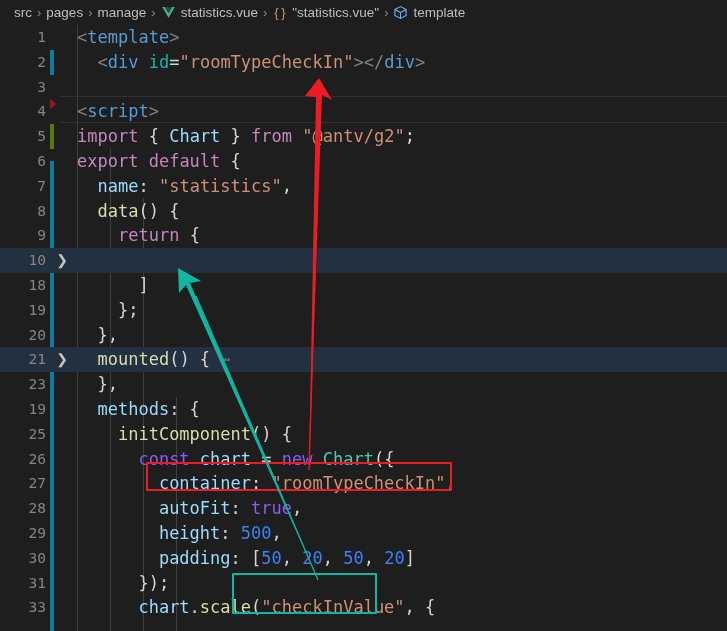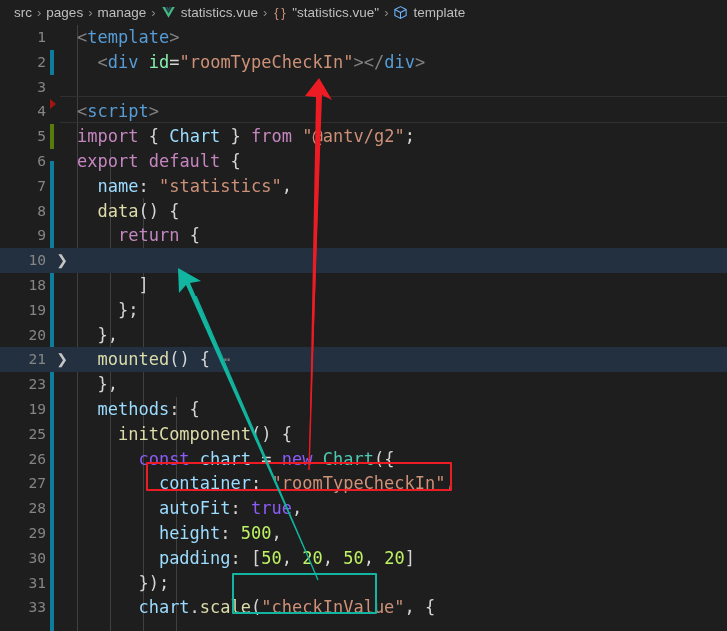--- a/index.html
+++ b/index.html
@@ -61,28 +61,28 @@
   }
 
   
   .indent{position:absolute;top:0;width:1px;height:100%;background:#404040;}
 
   
   .foldline{position:absolute;left:60px;right:0;height:1px;background:#303030;}
 
   
   .t-tag      {color:#569cd6;}
-  .t-attr     {color:#86efac;}
+  .t-attr     {color:#14b8a6;}
   .t-str      {color:#ce9178;}
   .t-kw       {color:#c586c0;}
   .t-kw2      {color:#8b5cf6;}
   .t-cls      {color:#4ec9b0;}
   .t-fn       {color:#dcdcaa;}
   .t-prop     {color:#9cdcfe;}
-  .t-num      {color:#bef264;}
+  .t-num      {color:#3b82f6;}
   .t-punct    {color:#d4d4d4;}
   .t-this     {color:#569cd6;}
   .t-dots     {color:#7a7a7a;}
   .t-angle    {color:#808080;}
 
   
   .overlay{position:absolute;left:0;top:0;width:727px;height:631px;pointer-events:none;}
   .box-red{
     position:absolute;left:146px;top:462px;width:306px;height:29px;
     border:2.5px solid #ed1c24;box-sizing:border-box;border-radius:1px;

